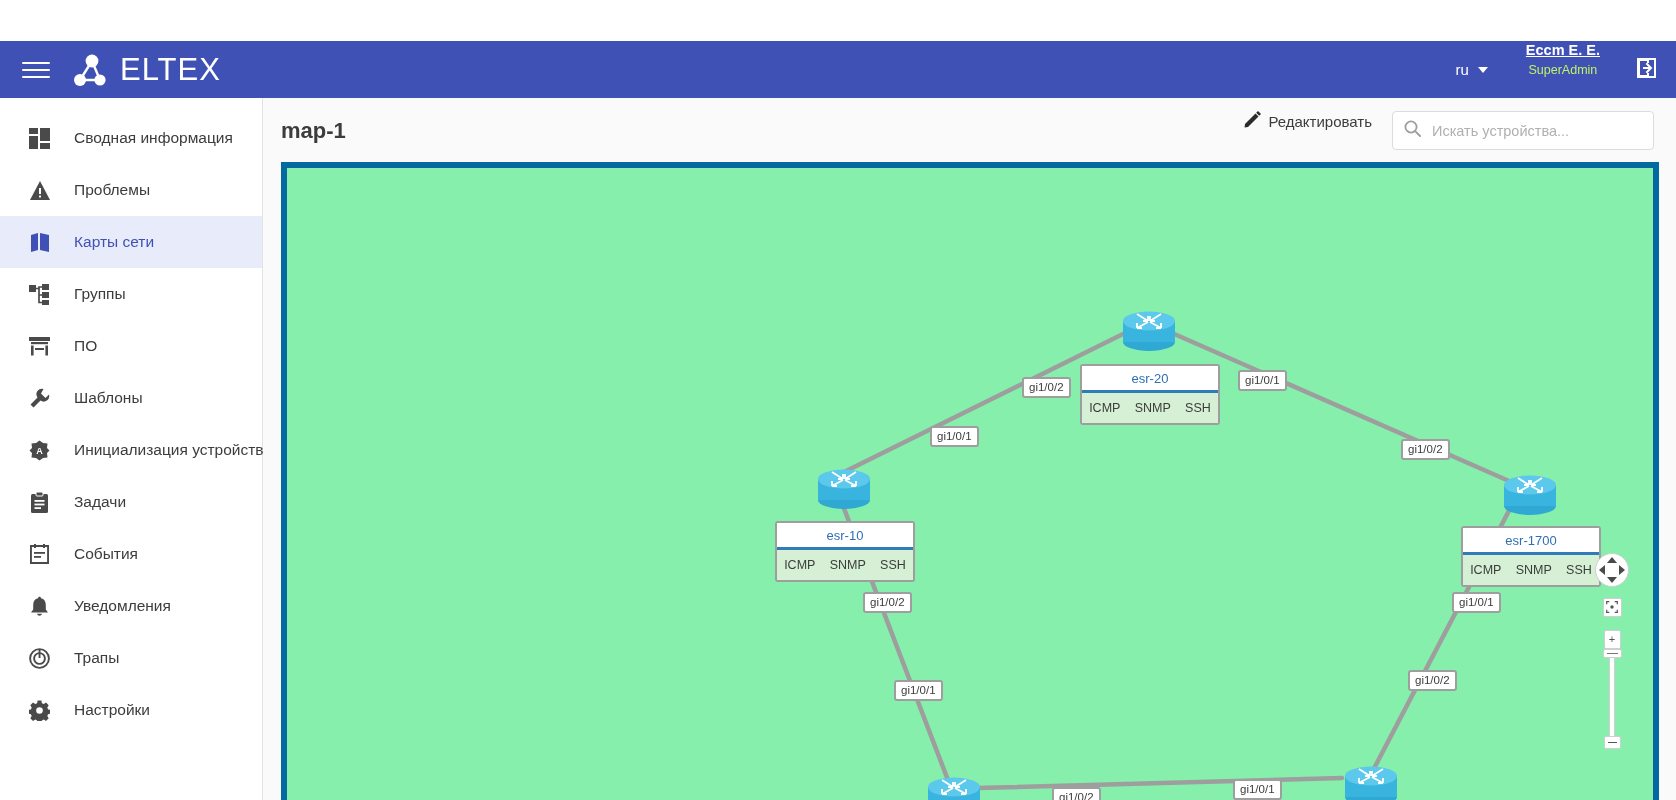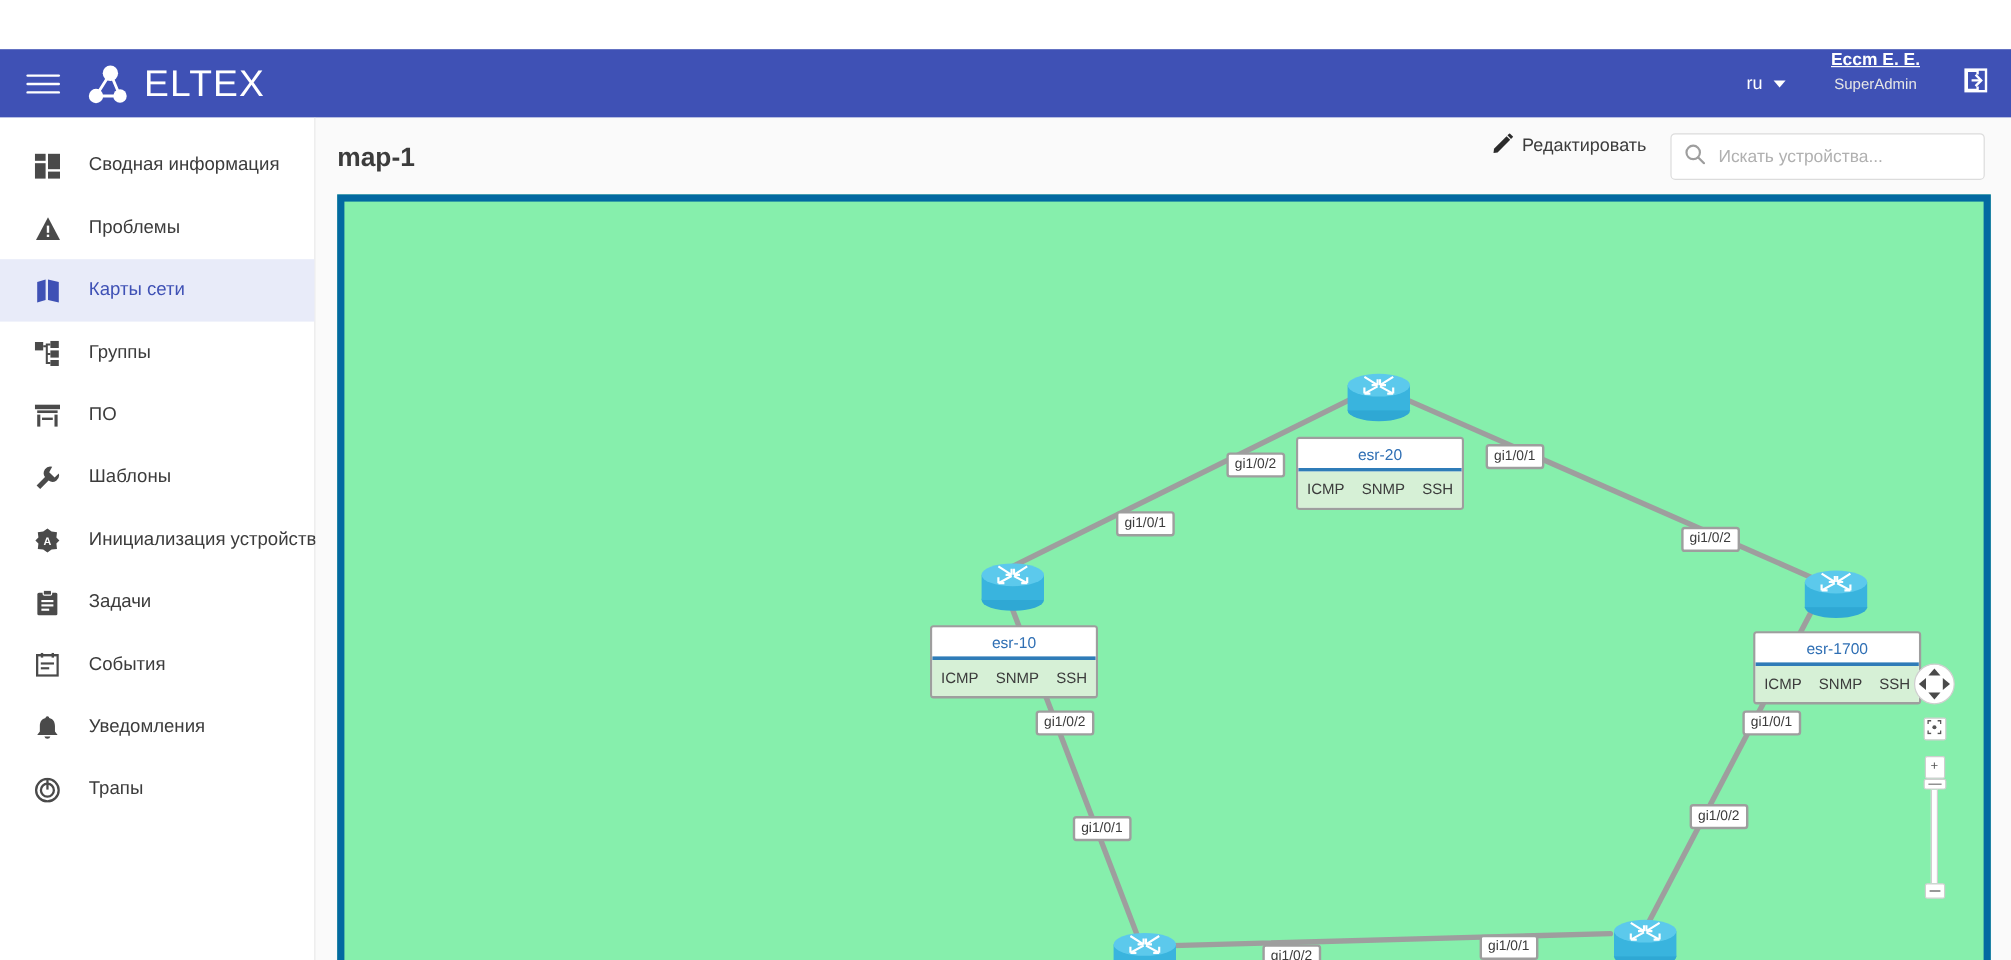--- a/index.html
+++ b/index.html
@@ -48,21 +48,21 @@
     border-right: 5px solid transparent; border-top: 6px solid #ffffff;
   }
   .userbox {
     display: flex; flex-direction: column; align-items: center;
     padding: 0 26px; line-height: 1.25;
   }
   .username {
     color: #ffffff; font-size: 14.5px; font-weight: 700;
     text-decoration: underline; cursor: pointer;
   }
-  .userrole { color: #e5e5e5; font-size: 12.5px; margin-top: 4px; }
+  .userrole { color: #bef264; font-size: 12.5px; margin-top: 4px; }
   .logout { cursor: pointer; display: flex; align-items: center; padding-left: 8px; }
 
   
   .sidebar {
     position: absolute; top: 57px; left: 0;
     width: 263px; height: 743px;
     background: #ffffff;
     border-right: 1px solid #e3e3e3;
     padding-top: 14px;
   }
@@ -360,20 +360,29 @@
       <span class="nav-icon">
         <svg width="21" height="21" viewBox="0 0 21 21">
             <circle cx="10.5" cy="10.5" r="9.4" fill="none" stroke="#4a4a4a" stroke-width="1.9"></circle>
             <circle cx="10.5" cy="10.5" r="5.4" fill="none" stroke="#4a4a4a" stroke-width="1.9"></circle>
             <rect x="9.6" y="2" width="1.9" height="8" fill="#4a4a4a"></rect>
           </svg>
       </span>
       <span class="nav-label">Трапы</span>
     </div>
 
+    <div class="nav-item">
+      <span class="nav-icon">
+        <svg width="21" height="21" viewBox="0 0 21 21">
+            <path d="M8.6 0.6 h3.8 l0.5 2.6 1.9 0.8 2.2-1.4 2.7 2.7 -1.4 2.2 0.8 1.9 2.6 0.5 v3.8 l-2.6 0.5 -0.8 1.9 1.4 2.2 -2.7 2.7 -2.2-1.4 -1.9 0.8 -0.5 2.6 h-3.8 l-0.5-2.6 -1.9-0.8 -2.2 1.4 -2.7-2.7 1.4-2.2 -0.8-1.9 -2.6-0.5 v-3.8 l2.6-0.5 0.8-1.9 -1.4-2.2 2.7-2.7 2.2 1.4 1.9-0.8 Z" fill="#4a4a4a"></path>
+            <circle cx="10.5" cy="10.5" r="3.3" fill="#ffffff"></circle>
+          </svg>
+      </span>
+      <span class="nav-label">Настройки</span>
+    </div>
   </div>
 
   <div class="content">
 
     <div class="page-head">
       <div class="page-title">map-1</div>
 
       <div class="head-tools">
         <div class="edit-btn">
           <span>

